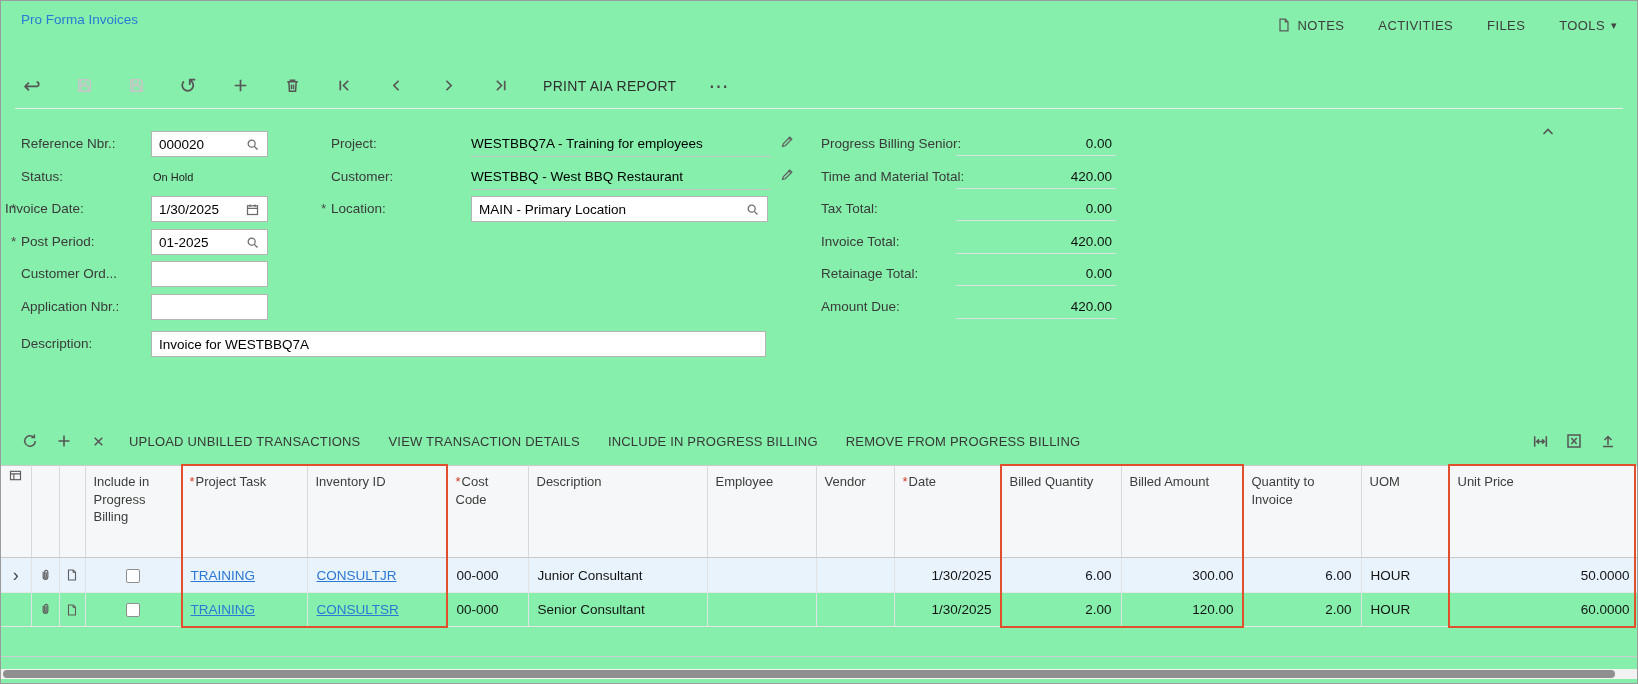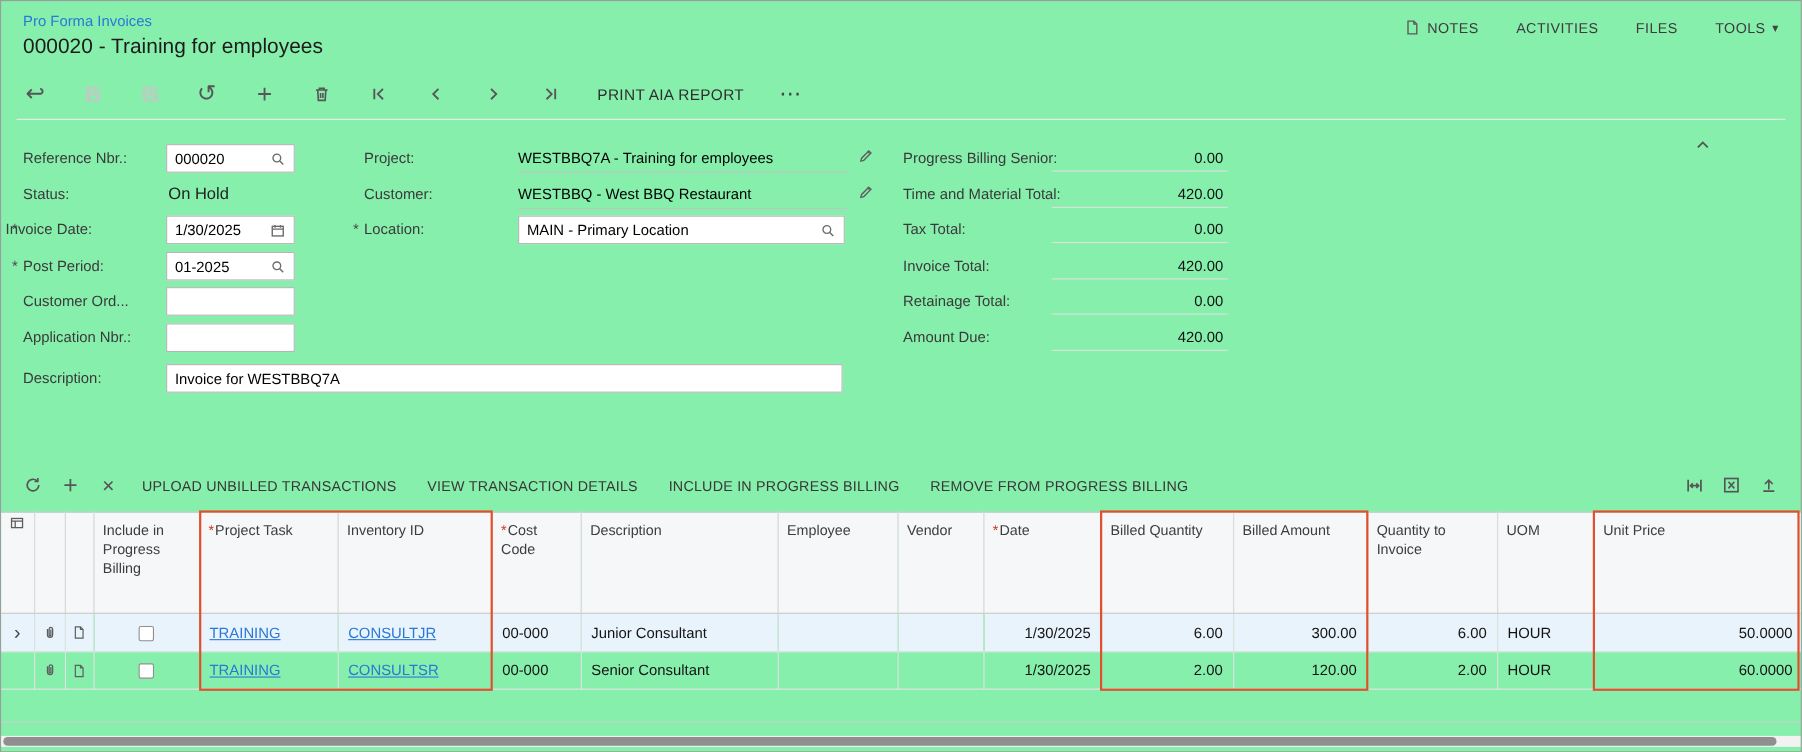--- a/index.html
+++ b/index.html
@@ -22,21 +22,21 @@
   .btn-green { height: 34px; padding: 0 18px; display: flex; align-items: center; background: #3fae49; color: #fff; font-size: 13.5px; font-weight: bold; letter-spacing: .3px; cursor: pointer; margin-left: 10px; }
   .txt-btn { font-size: 14px; color: #2f2f2f; letter-spacing: .3px; cursor: pointer; margin-left: 8px; }
   .more-btn { font-size: 20px; color: #444; cursor: pointer; margin-left: 14px; letter-spacing: 2px; }
 
   
   .flabel { position: absolute; font-size: 13.5px; color: #3a3a3a; line-height: 26px; white-space: nowrap; }
   .req { position: absolute; font-size: 13.5px; color: #4a4a4a; line-height: 26px; }
   .inp { position: absolute; height: 26px; border: 1px solid #b4b4b4; background: #fff; display: flex; align-items: center; padding: 0 7px; font-size: 13.5px; color: #000; }
   .inp .right-ic { margin-left: auto; color: #6b6b6b; display: flex; }
   .uline { position: absolute; height: 26px; border-bottom: 1px solid #c4c4c4; display: flex; align-items: center; font-size: 13.5px; color: #000; }
-  .ptext { position: absolute; font-size: 15px; color: #222; line-height: 26px; }
+  .ptext { position: absolute; font-size: 11px; color: #222; line-height: 26px; }
   .totval { position: absolute; height: 24px; width: 160px; text-align: right; font-size: 13.5px; color: #111; line-height: 24px; border-bottom: 1px solid #e0e0e0; padding-right: 4px; }
   .pencil-btn { position: absolute; color: #5f5f5f; cursor: pointer; }
 
   
   .tabs { display: flex; align-items: stretch; gap: 44px; padding-left: 20px; border-bottom: 1px solid #d6d6d6; height: 37px; }
   .tab { font-size: 13px; color: #6b6b6b; letter-spacing: .3px; display: flex; align-items: center; cursor: pointer; border-bottom: 3px solid transparent; padding-top: 2px; }
   .tab.active { color: #2b78d7; border-bottom-color: #2b78d7; }
 
   
   .gridbar { display: flex; align-items: center; }
@@ -62,21 +62,20 @@
   .hscroll-thumb { position: absolute; top: 1px; height: 8px; background: #8f8f8f; border-radius: 4px; }
 
   svg.ic { display: block; }
 </style>
 </head>
 <body>
 
 <div class="screen">
 
   <div class="a breadcrumb" style="top:11px;left:20px;">Pro Forma Invoices</div>
-  <div class="a page-title" style="top:31px;left:20px;">000020 - Training for employees</div>
 
   <div class="a top-actions" style="top:16px;right:20px;">
     <div class="item">
       <span>
         <svg class="ic" width="16" height="16" viewBox="0 0 18 18" fill="none" stroke="#5a5a5a" stroke-width="1.4">
             <path d="M4.5 2.5h6l3 3v10h-9z"></path>
             <path d="M10.5 2.5v3h3"></path>
           </svg>
       </span>
       <span>NOTES</span>

